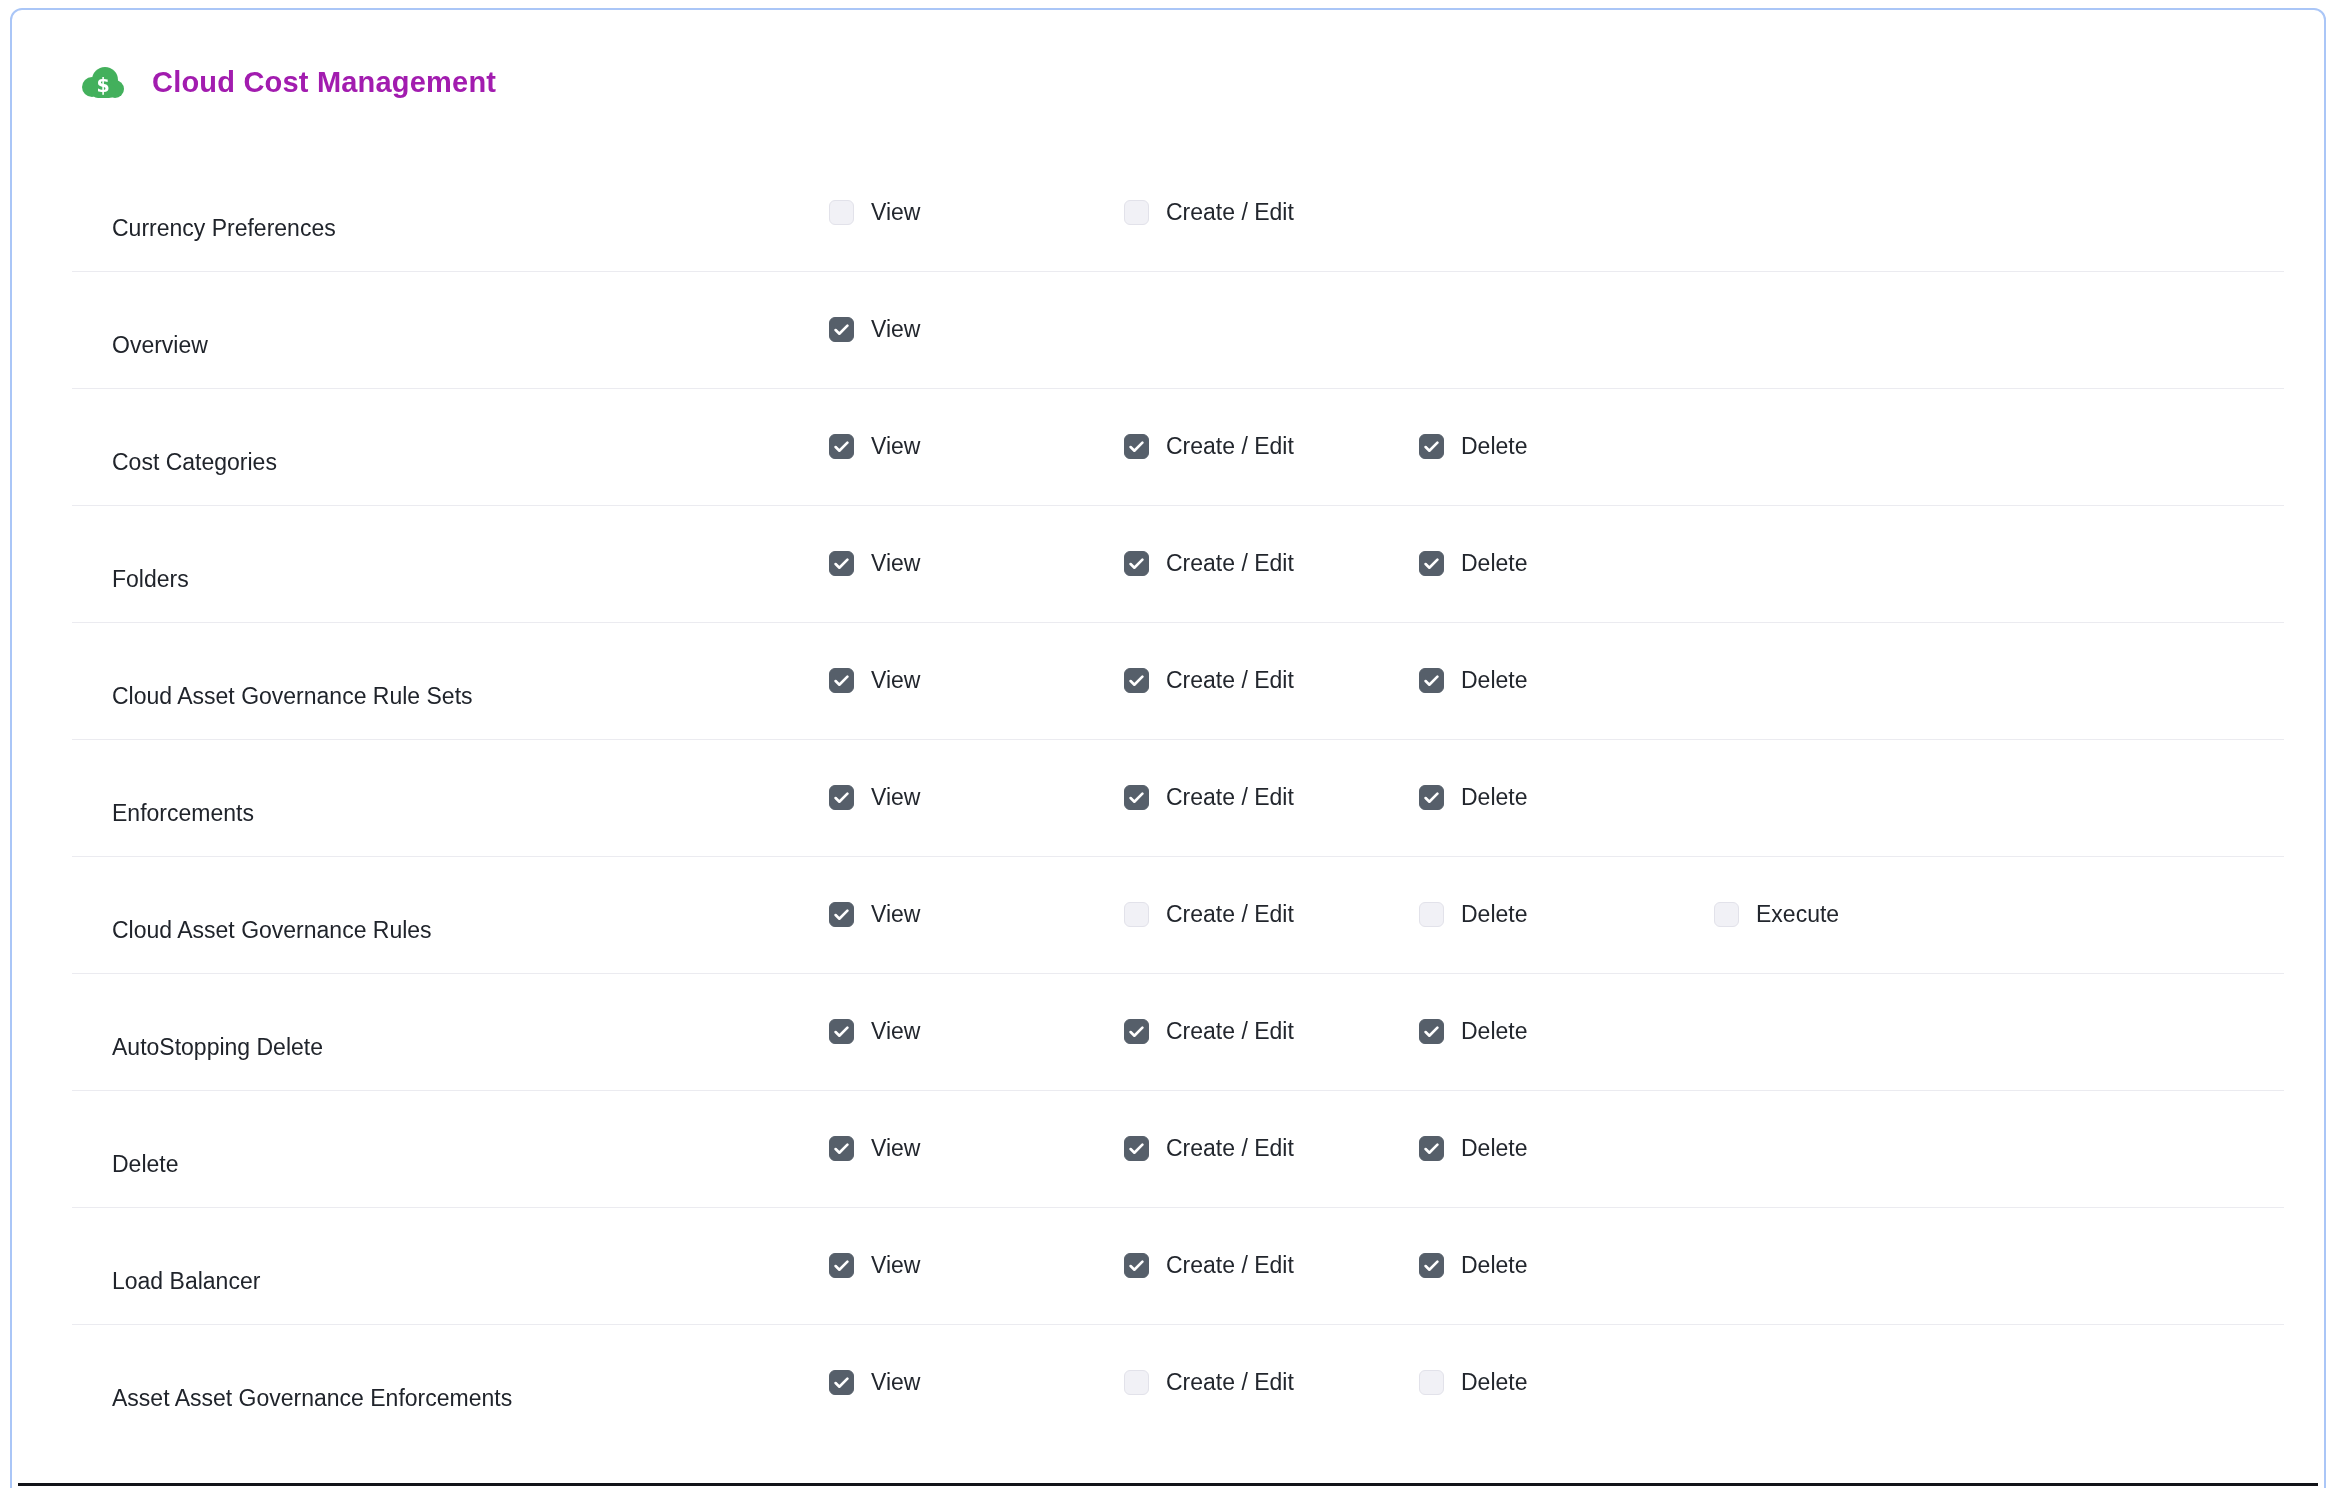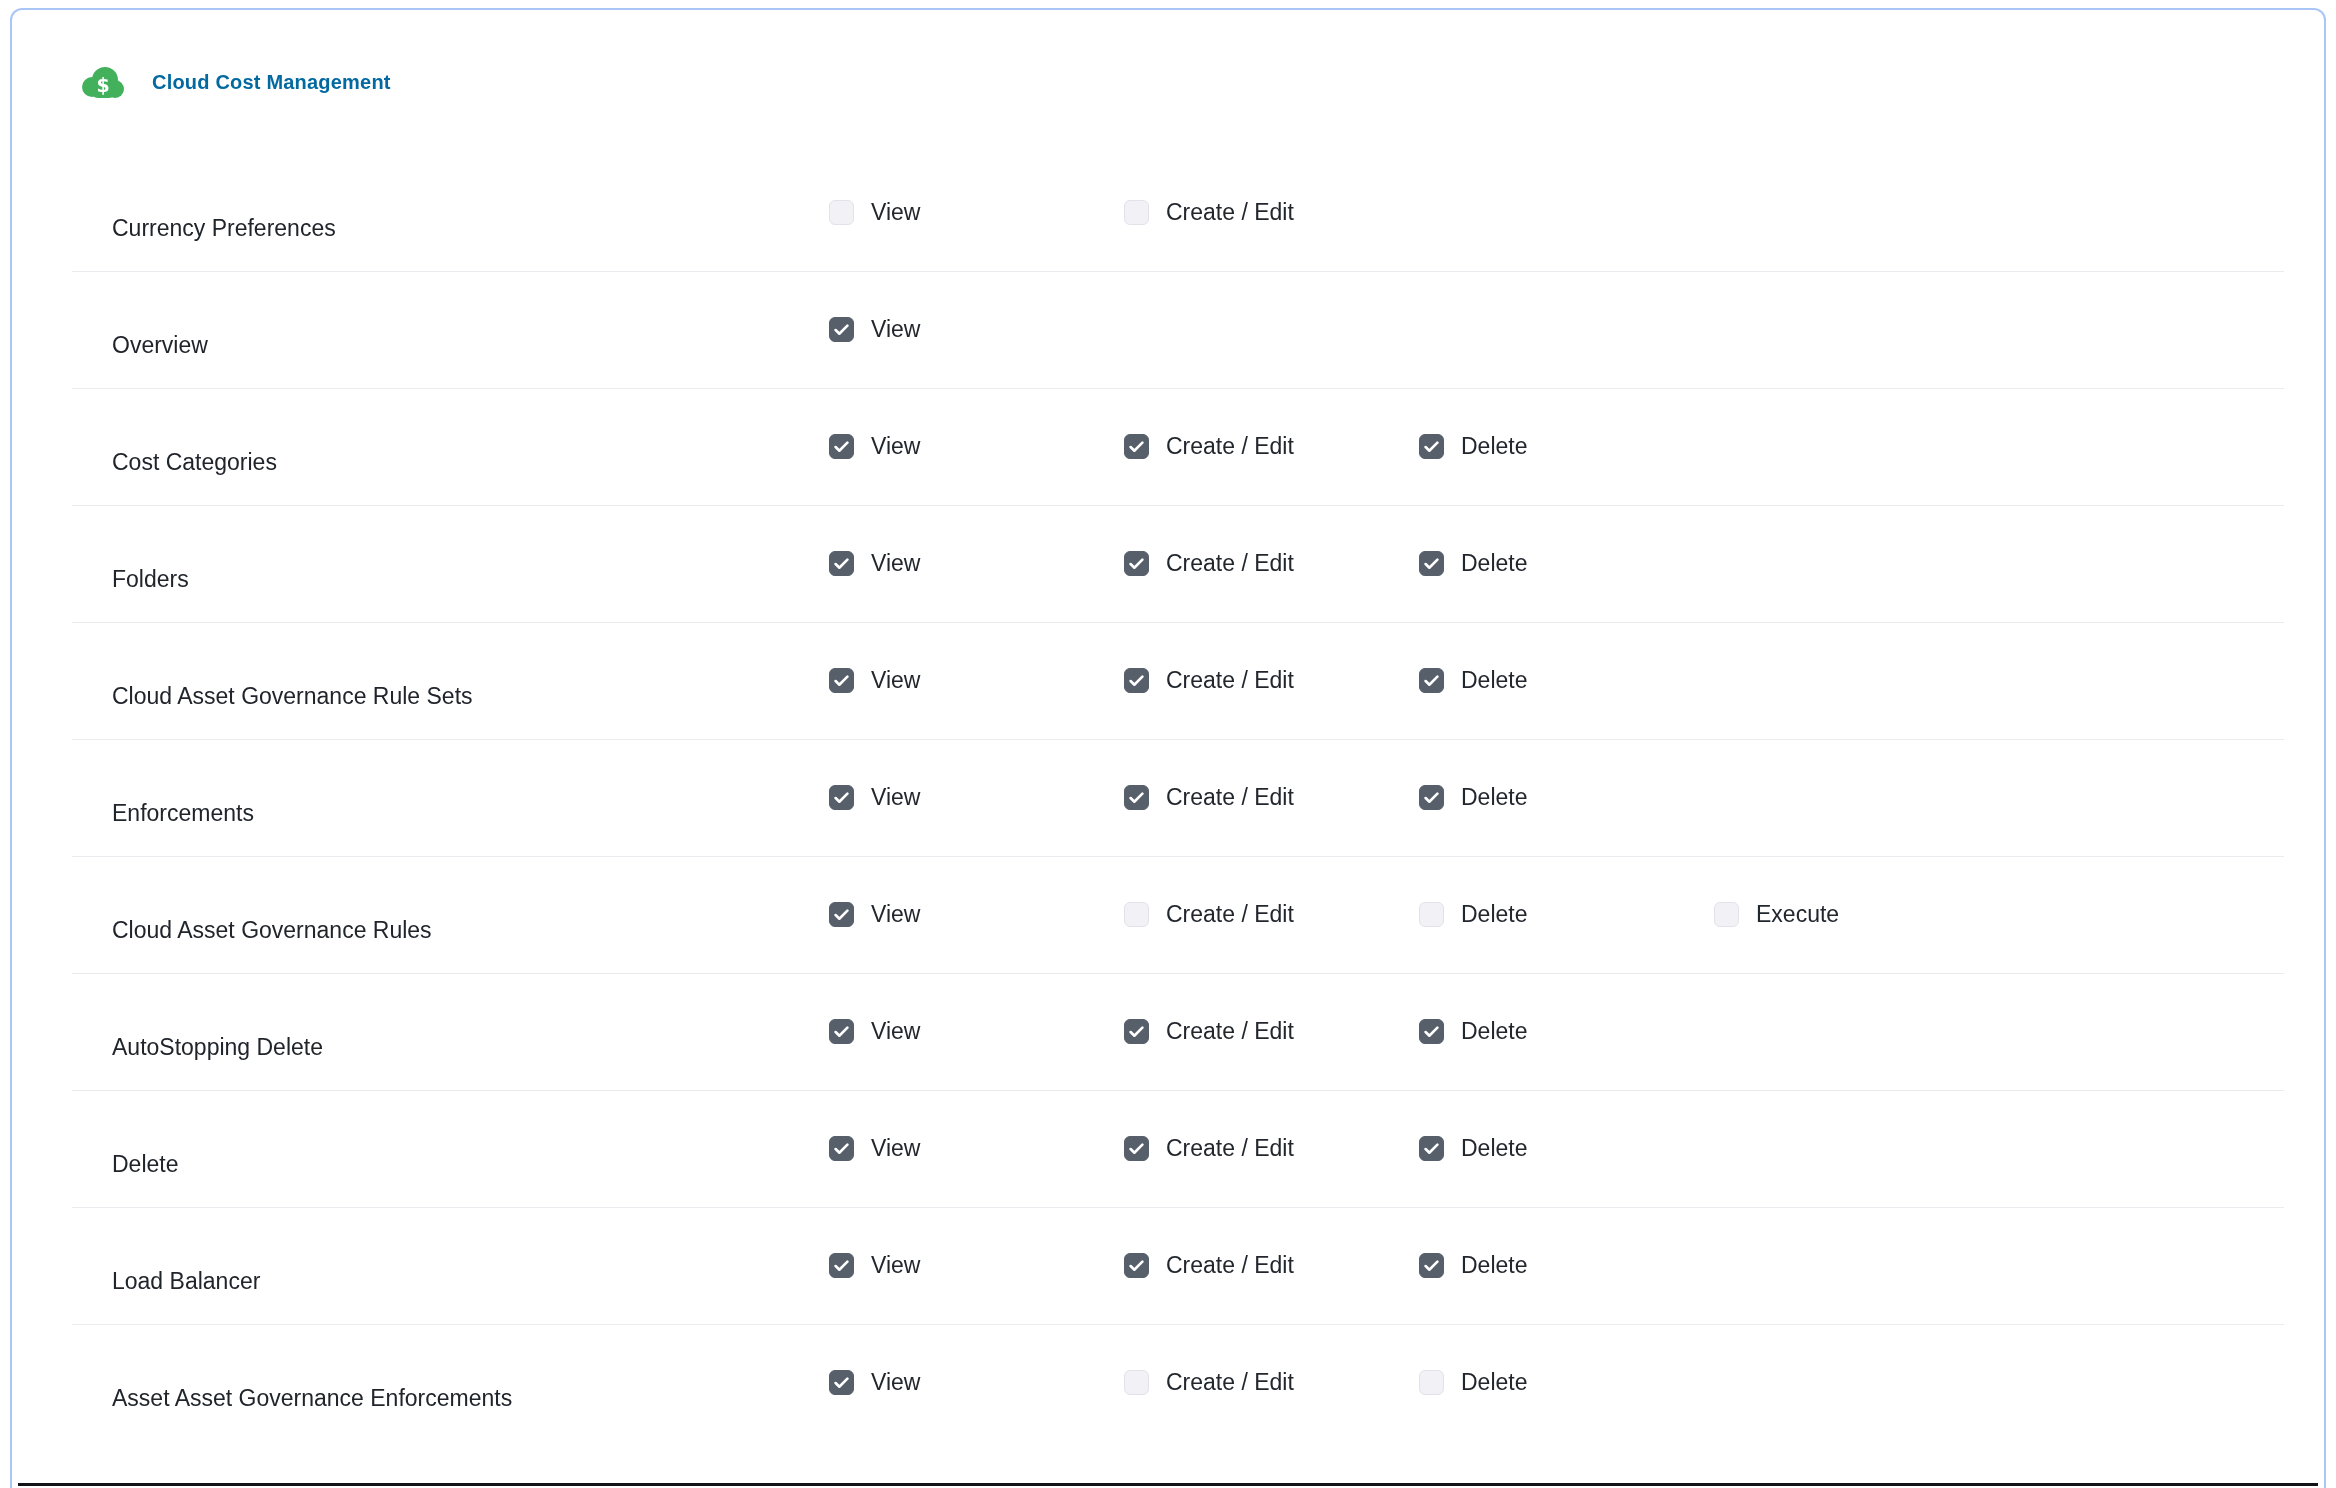--- a/index.html
+++ b/index.html
@@ -34,24 +34,24 @@
     gap:26px;
     padding:52px 0 0 66px;
     height:92px;
   }
   .header .icon-wrap{
     width:48px;height:36px;
     display:flex;align-items:center;justify-content:center;
     flex:0 0 auto;
   }
   .header .title{
-    font-size:20px;
+    font-size:29px;
     font-weight:700;
     letter-spacing:.2px;
-    color:#0369a1;
+    color:#a21caf;
   }
   .rows{
     margin-top:52px;
   }
   .row{
     position:relative;
     height:117px;
     display:flex;
     align-items:center;
   }

